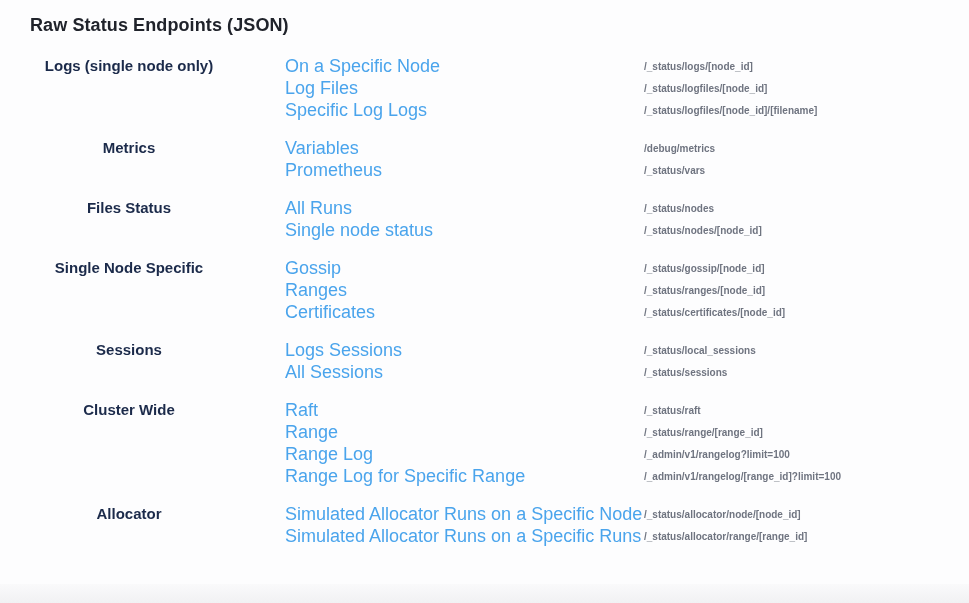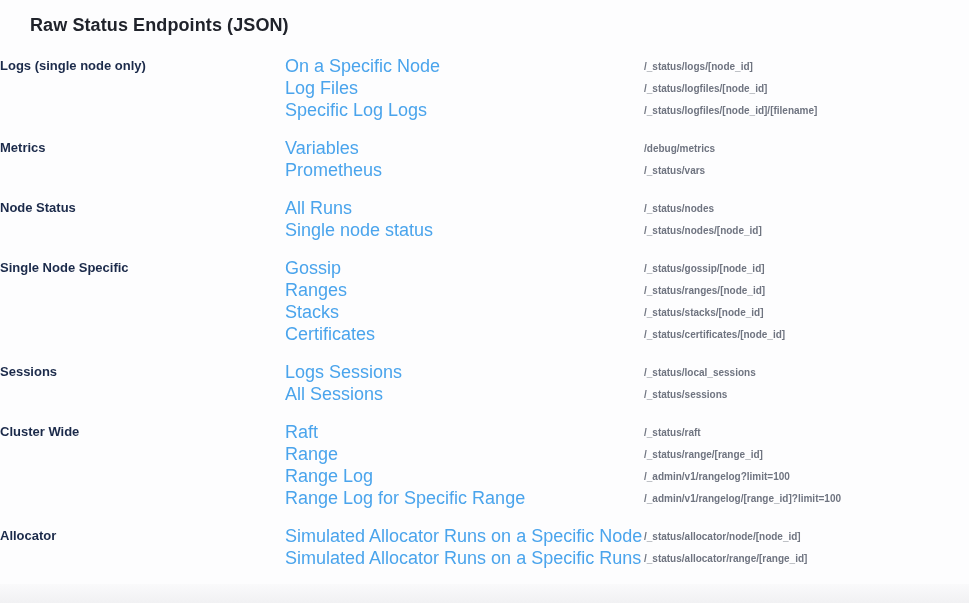--- a/index.html
+++ b/index.html
@@ -20,22 +20,22 @@
   }
   .endpoints-table {
     margin-top: 18px;
   }
   .group {
     display: flex;
     margin-bottom: 16px;
   }
   .cat {
     width: 258px;
-    text-align: left;
-    font-size: 13px;
+    text-align: center;
+    font-size: 15px;
     font-weight: 600;
     color: var(--category-color, #1b2a4a);
     line-height: 22px;
     flex: 0 0 258px;
   }
   .rows { flex: 1; }
   .row {
     display: flex;
     height: 22px;
     align-items: center;
@@ -94,21 +94,21 @@
           <a class="link">Variables</a>
           <span class="path">/debug/metrics</span>
         </div>
         <div class="row">
           <a class="link">Prometheus</a>
           <span class="path">/_status/vars</span>
         </div>
       </div>
     </div>
     <div class="group">
-      <div class="cat">Node Status</div>
+      <div class="cat">Files Status</div>
       <div class="rows">
         <div class="row">
           <a class="link">All Runs</a>
           <span class="path">/_status/nodes</span>
         </div>
         <div class="row">
           <a class="link">Single node status</a>
           <span class="path">/_status/nodes/[node_id]</span>
         </div>
       </div>
@@ -116,24 +116,20 @@
     <div class="group">
       <div class="cat">Single Node Specific</div>
       <div class="rows">
         <div class="row">
           <a class="link">Gossip</a>
           <span class="path">/_status/gossip/[node_id]</span>
         </div>
         <div class="row">
           <a class="link">Ranges</a>
           <span class="path">/_status/ranges/[node_id]</span>
-        </div>
-        <div class="row">
-          <a class="link">Stacks</a>
-          <span class="path">/_status/stacks/[node_id]</span>
         </div>
         <div class="row">
           <a class="link">Certificates</a>
           <span class="path">/_status/certificates/[node_id]</span>
         </div>
       </div>
     </div>
     <div class="group">
       <div class="cat">Sessions</div>
       <div class="rows">

